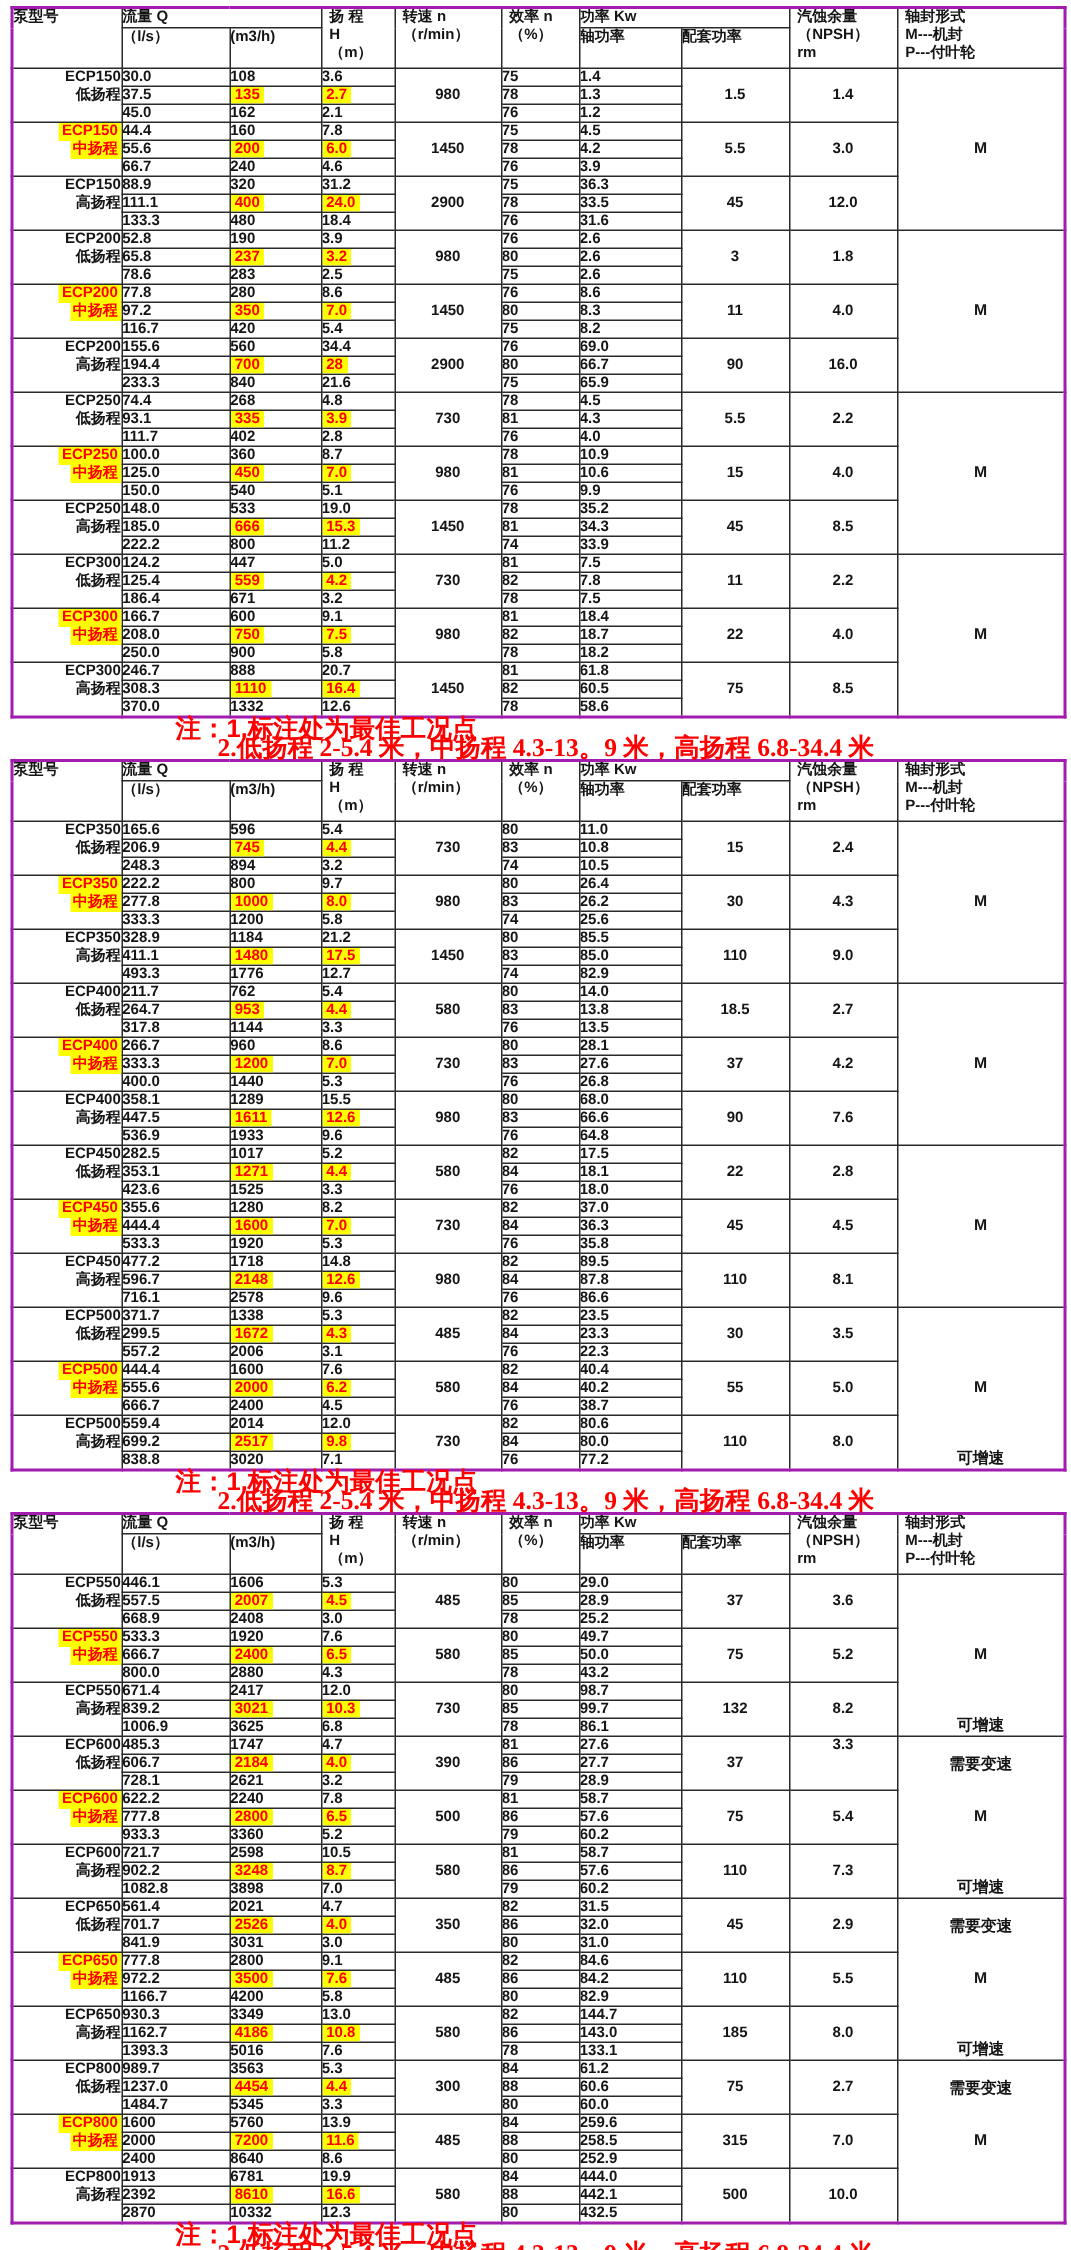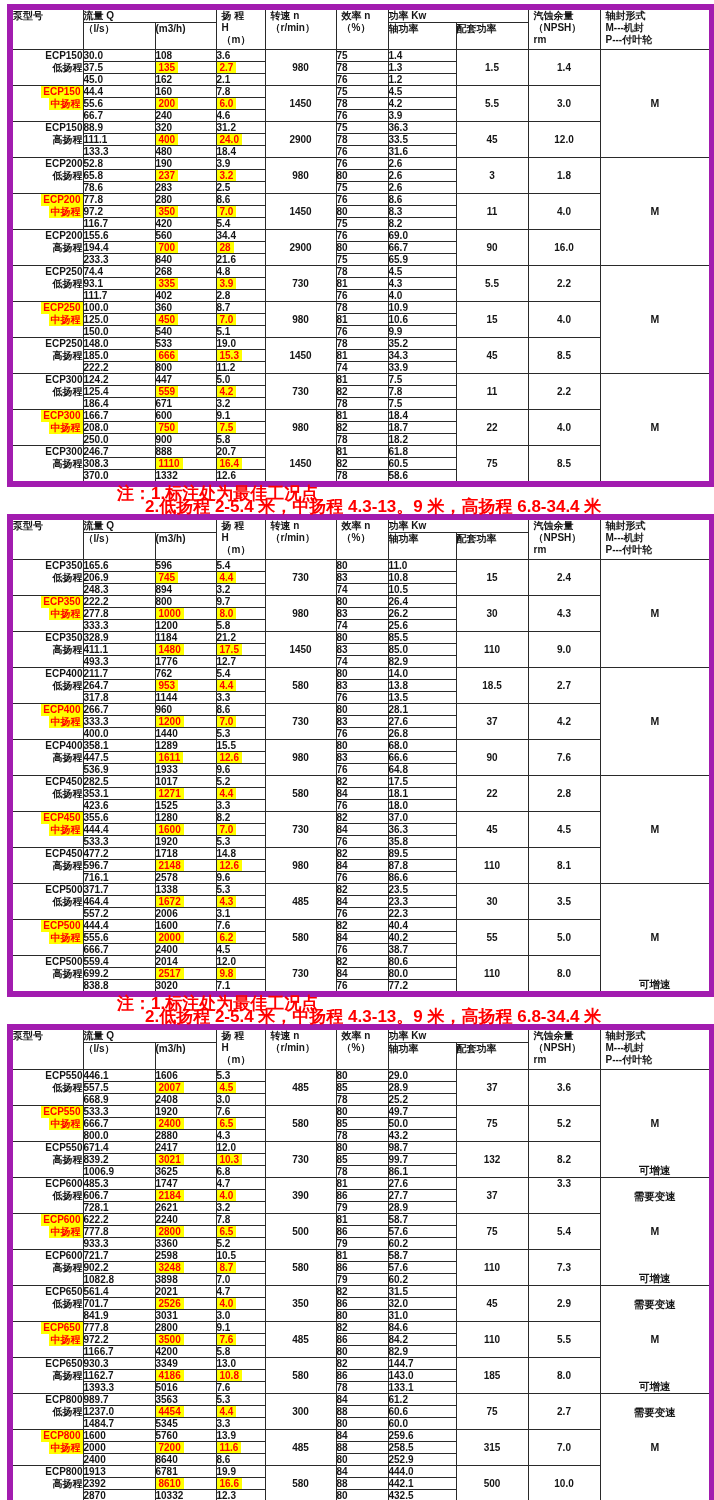--- a/index.html
+++ b/index.html
@@ -1,18 +1,18 @@
 <!DOCTYPE html>
 <html><head>
 <meta charset="utf-8">
 <style>
   html,body{margin:0;padding:0;background:#ffffff;}
   body{width:714px;font-family:"Liberation Sans","DejaVu Sans",sans-serif;font-weight:bold;color:#151515;}
   .sheet{padding:4px 0 0 7px;}
-  table.spec{border-collapse:collapse;table-layout:fixed;width:702px;border:6px solid #a21caf;}
+  table.spec{border-collapse:collapse;table-layout:fixed;width:702px;border:2px solid #a21caf;}
   table.spec th,table.spec td{border:1px solid #2a2a2a;font-size:10px;line-height:11px;padding:0;font-weight:bold;overflow:hidden;white-space:nowrap;}
   thead th{text-align:left;vertical-align:top;background:#fff;}
   .hl1{height:12px;padding-left:8px;}
   .hm{padding-left:10px;padding-top:1px;}
   .hmulti{padding-top:1px;}
   .hmulti div{line-height:12px;padding-left:5px;}
   .hsub{height:26px;text-align:left;vertical-align:top;padding-top:2px;}
   tbody td{height:11px;background:#fff;}
   .num{text-align:left;padding-left:8px;}
   .ctr{text-align:center;}
@@ -20,21 +20,21 @@
   .model-cell{vertical-align:top;text-align:right;padding:0 0 0 5px;}
   .model-cell div{line-height:12px;}
   .hl{background:#ffff00;color:#ff0000;}
   span.hl{display:inline-block;padding:0 2px;}
   td.best span{display:inline-block;background:#ffff00;color:#ff0000;padding:0 3px;}
   .seal-cell{vertical-align:middle;padding:0;}
   .seal-wrap{display:flex;flex-direction:column;height:106px;width:100%;}
   .seal-wrap>div{flex:1;display:flex;align-items:center;justify-content:center;font-size:10.5px;}
   .seal-wrap>div.sb{align-items:flex-end;padding-bottom:1px;}
   .note{color:#ff0000;font-size:17px;line-height:12px;padding:1px 0 0 110px;}
-  .note2{padding-left:138px;padding-bottom:1px;}
+  .note2{padding-left:138px;padding-bottom:1px;font-family:Liberation Serif, serif;}
 </style>
 </head>
 <body>
 
 <div class="sheet">
 
   <section>
     <div>
         <table class="spec">
           <colgroup>
@@ -797,21 +797,21 @@
               <td class="ctr" rowspan="3">3.5</td>
               <td class="seal-cell" rowspan="9">
                 <div class="seal-wrap">
                   <div></div>
                   <div>M</div>
                   <div class="sb">可增速</div>
                 </div>
               </td>
             </tr>
             <tr>
-              <td class="num">464.4</td>
+              <td class="num">299.5</td>
               <td class="num best"><span>1672</span></td>
               <td class="num best"><span>4.3</span></td>
               <td class="num">84</td>
               <td class="num">23.3</td>
             </tr>
             <tr>
               <td class="num">557.2</td>
               <td class="num">2006</td>
               <td class="num">3.1</td>
               <td class="num">76</td>

